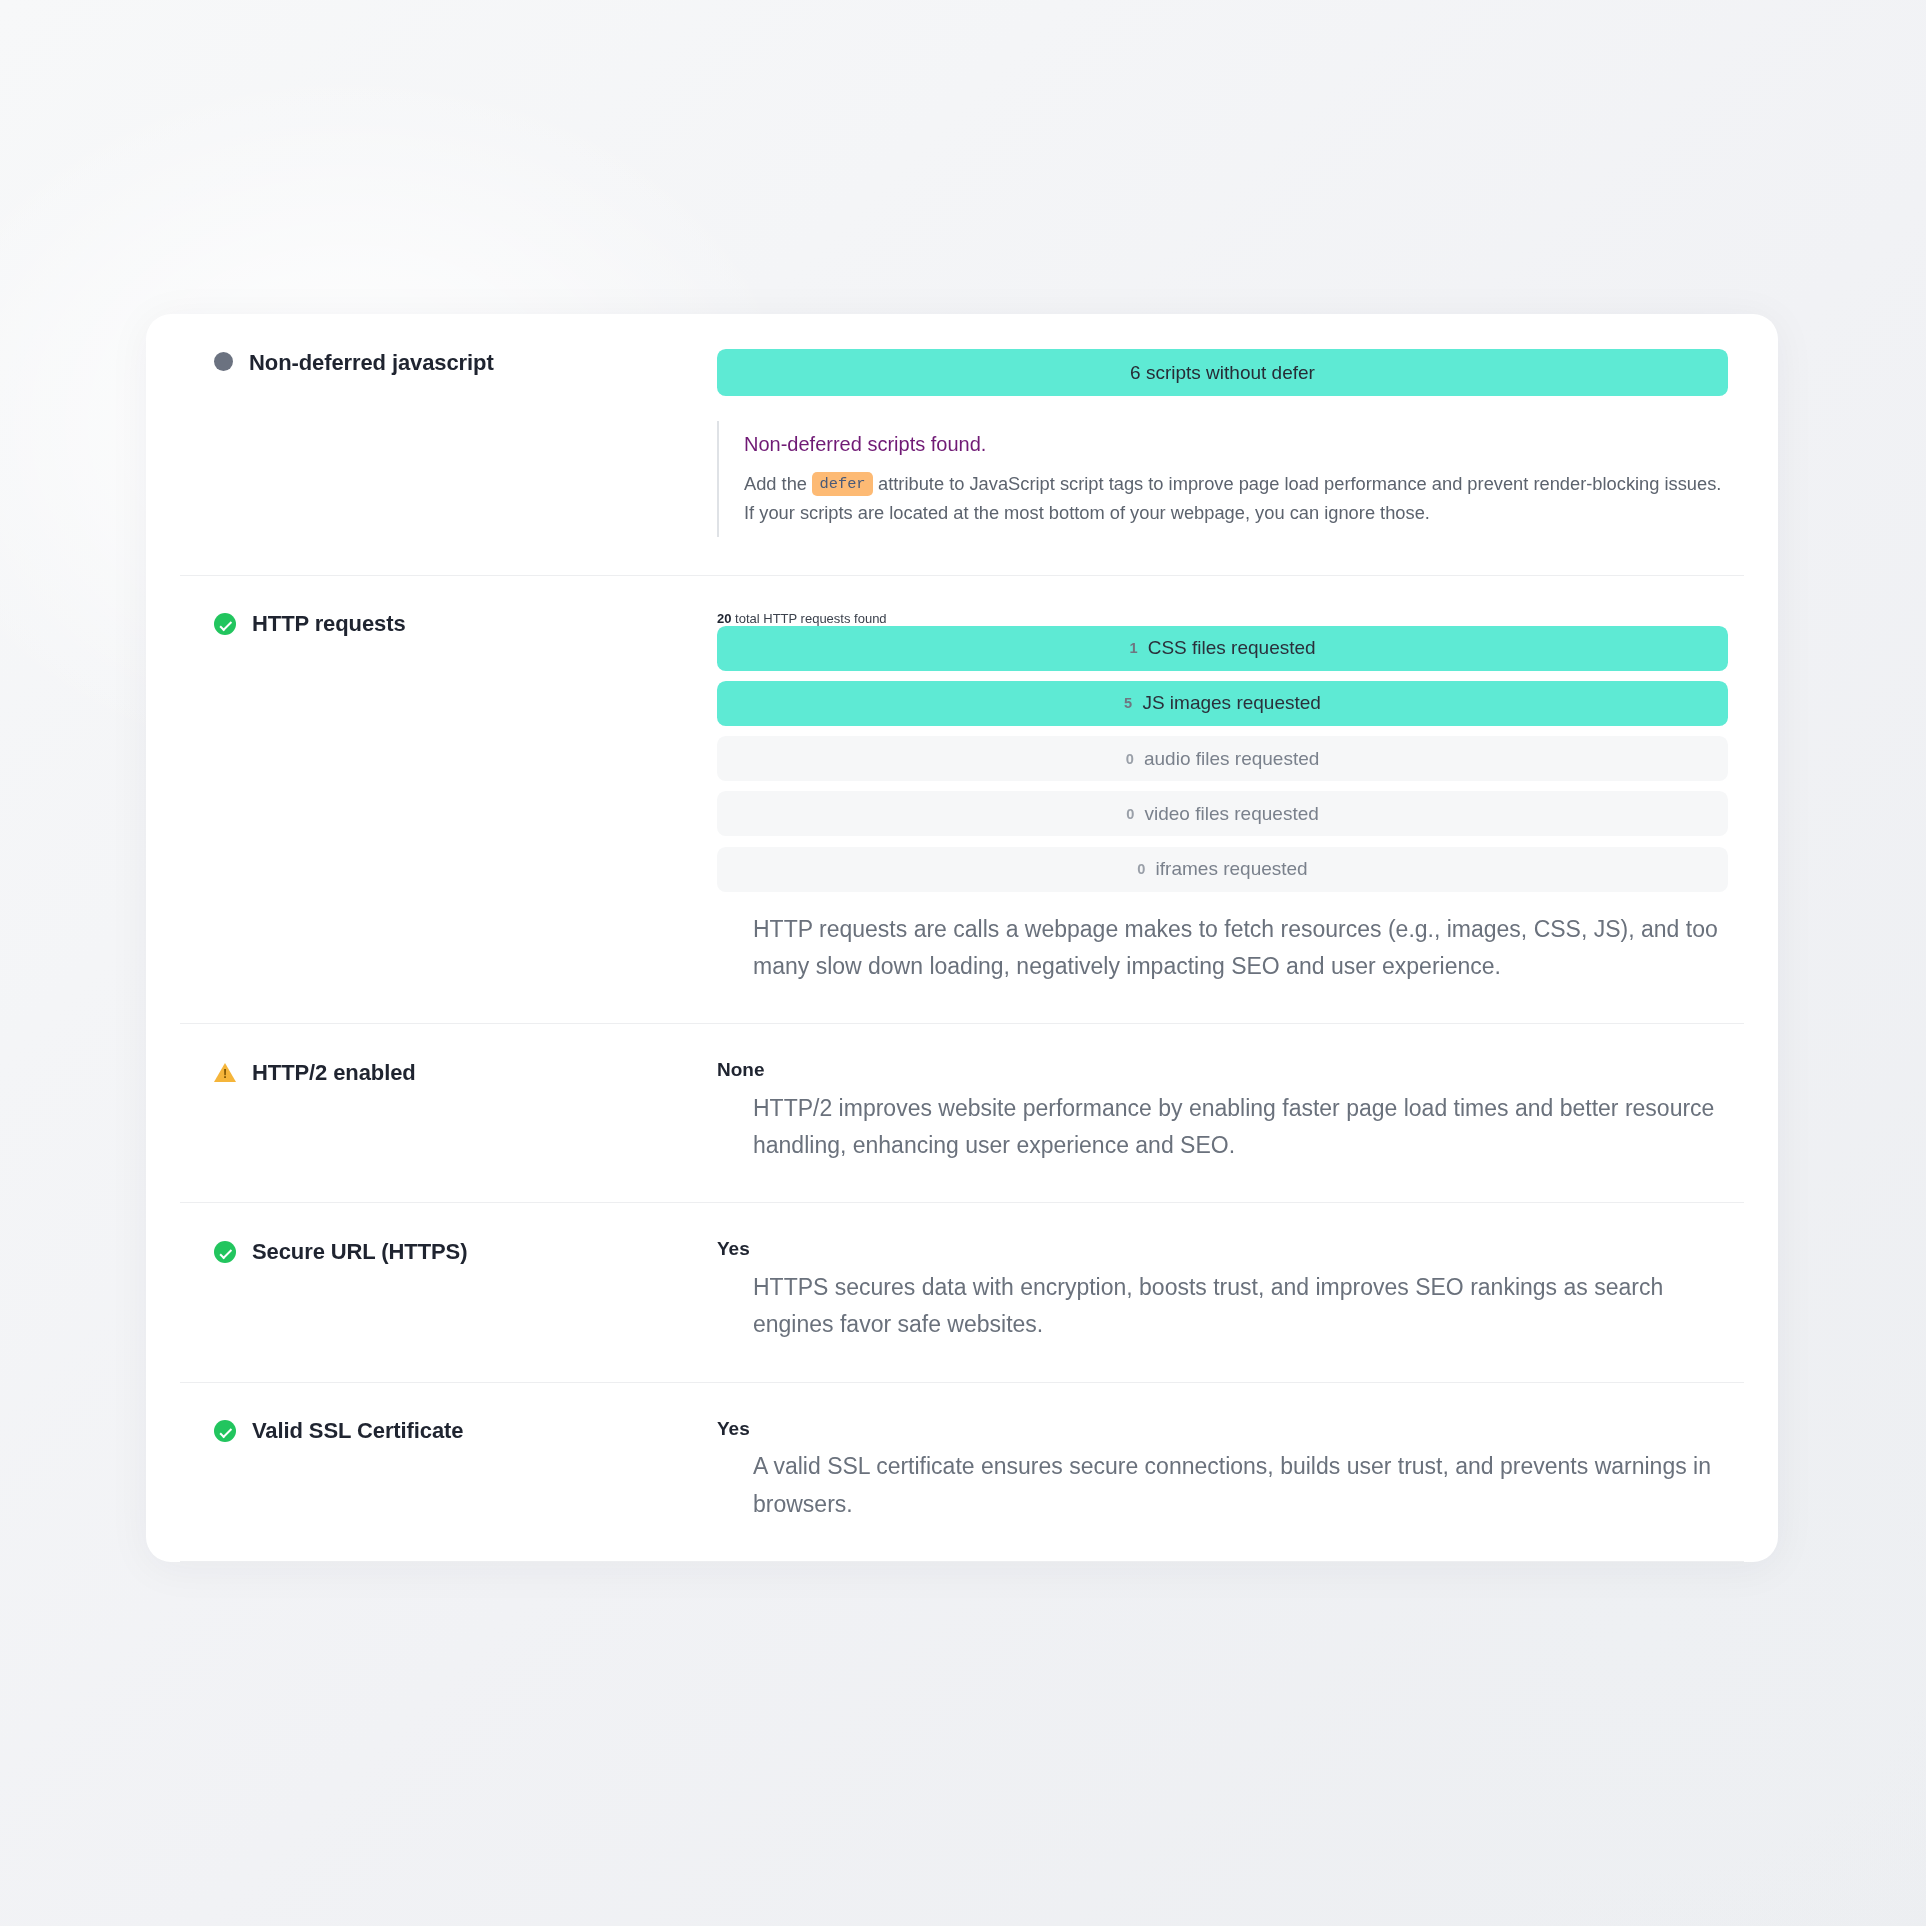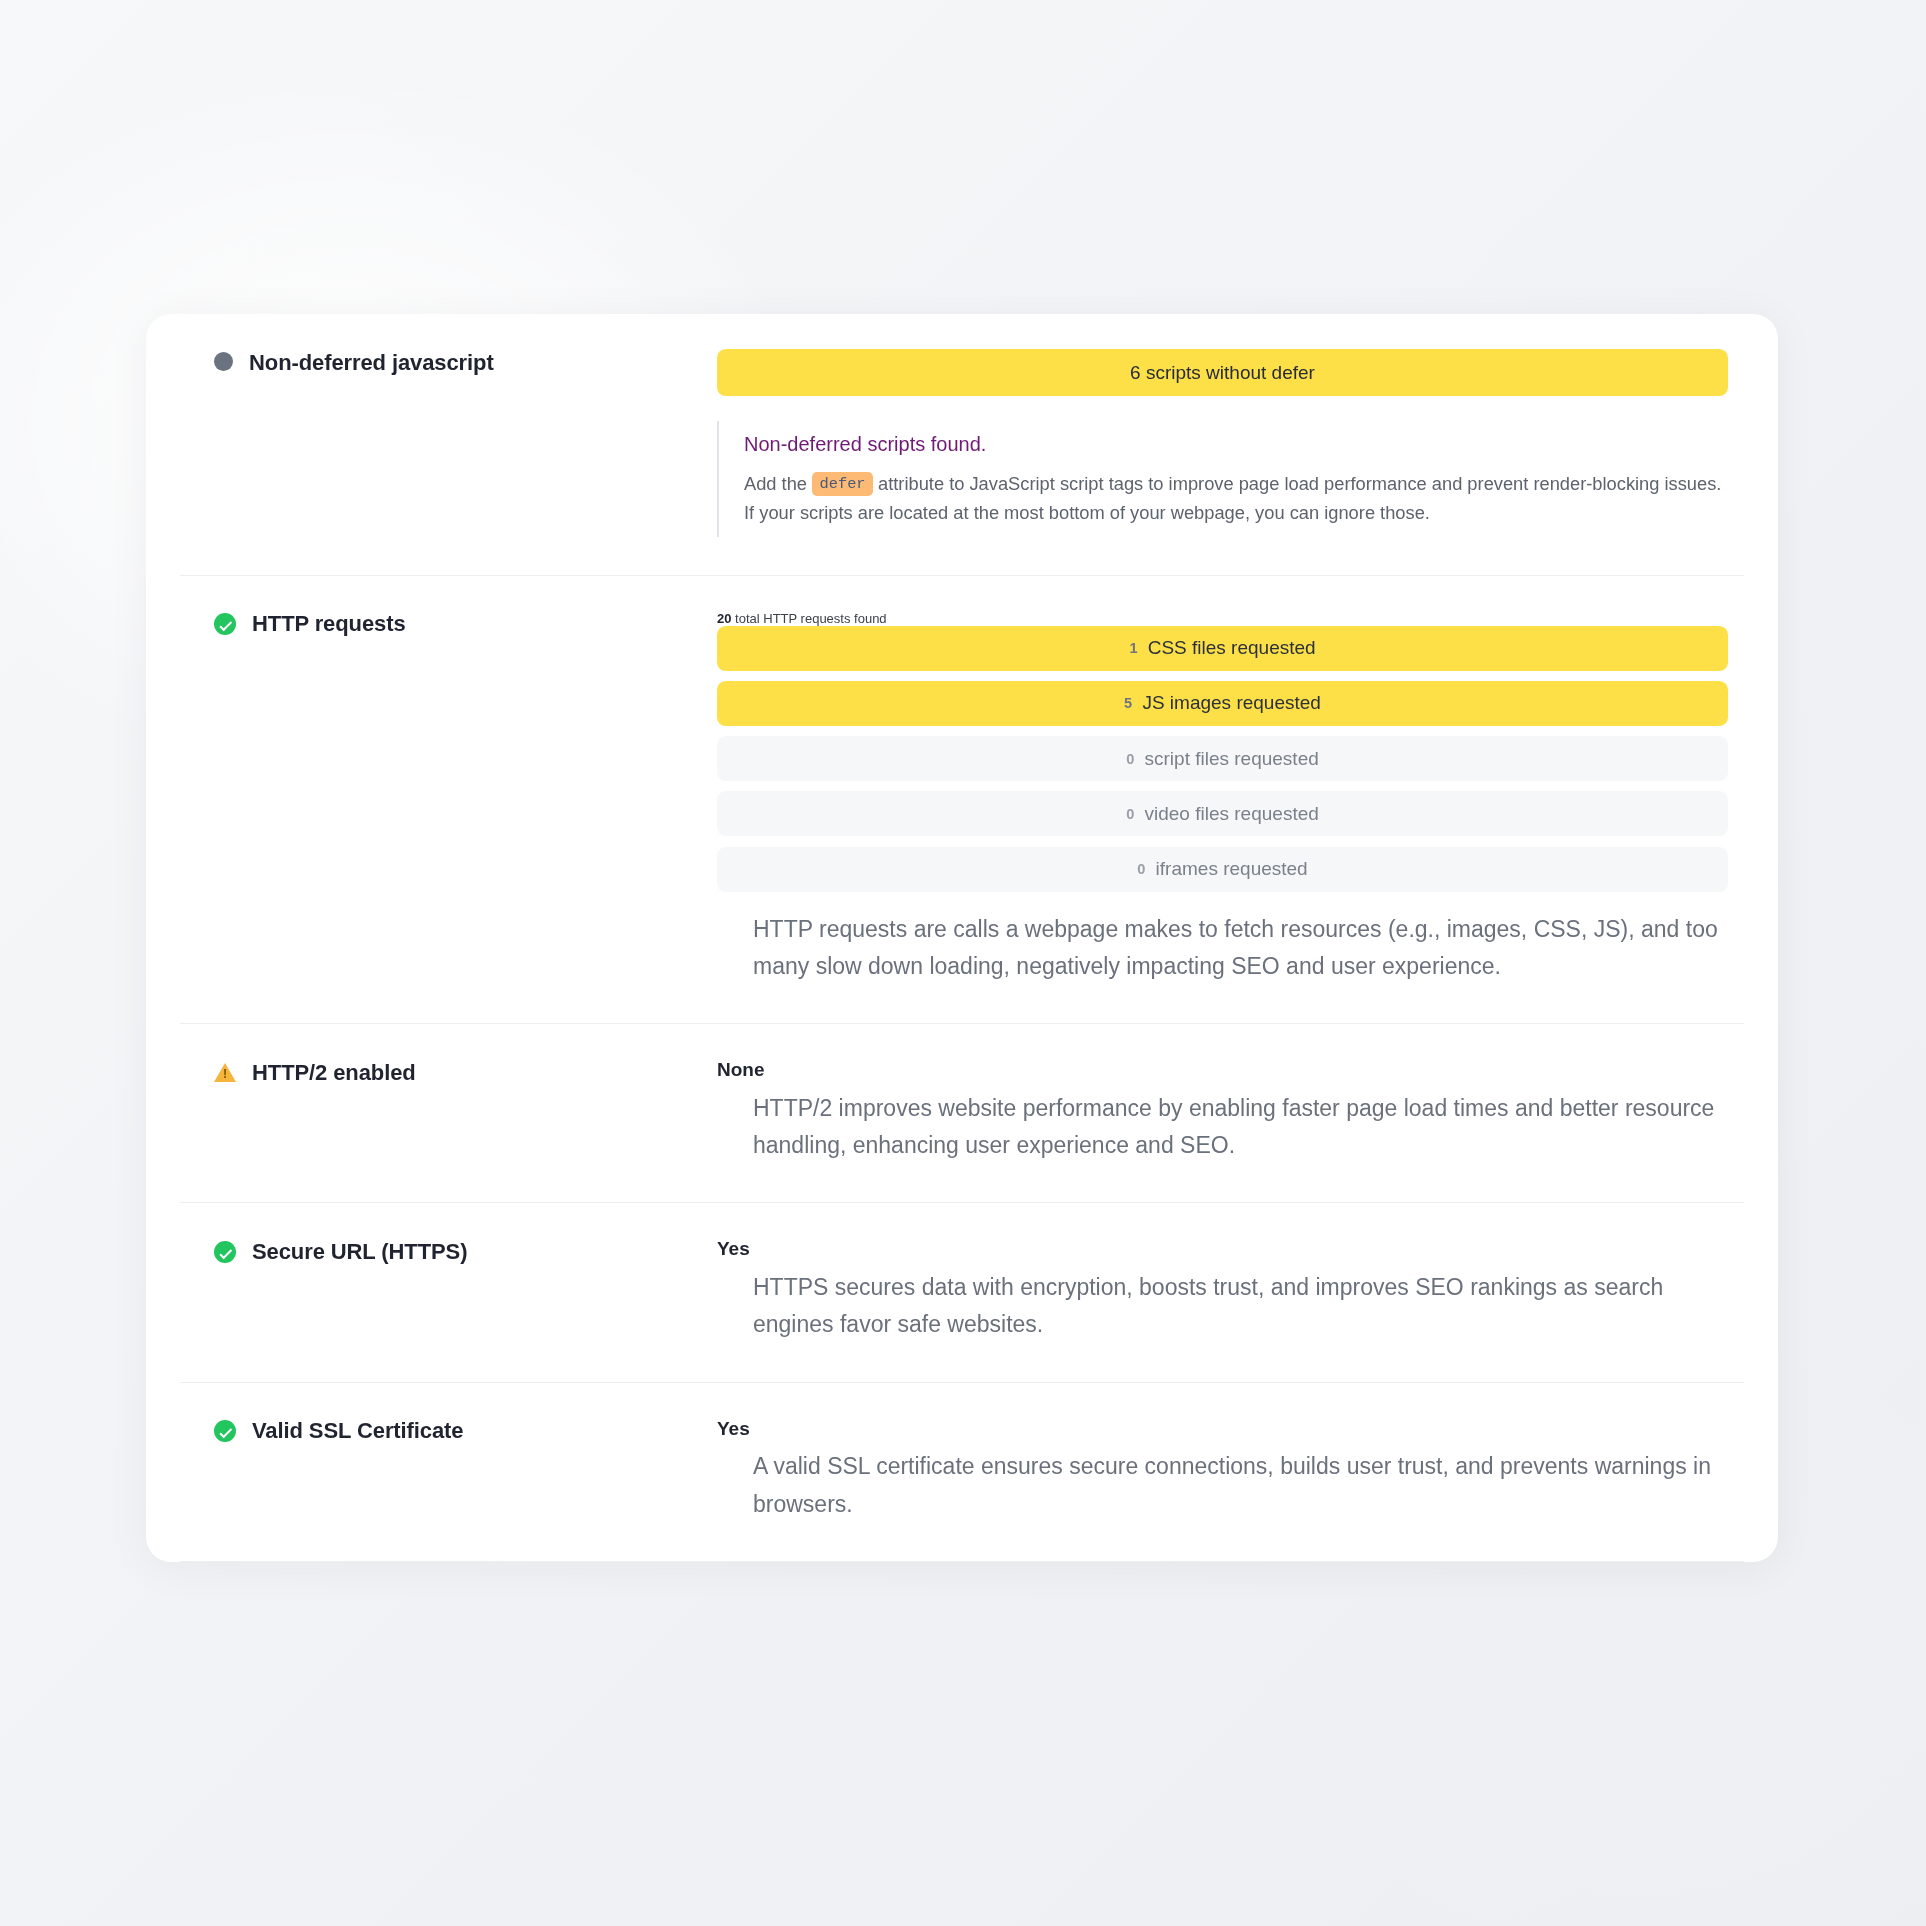--- a/index.html
+++ b/index.html
@@ -77,21 +77,21 @@
     border-right: 11px solid transparent;
     border-bottom: 19px solid #f5b53a;
   }
   .ico-warn::after {
     content:"!"; position:absolute; left:0; top:6.6px; width:22px; text-align:center;
     font-size: 12.4px; font-weight: bold; color:#7a5200; line-height:1;
   }
 
   
   .pill {
-    background: #fde047;
+    background: #5eead4;
     border-radius: 8.8px;
     height: 45px;
     display: flex;
     align-items: center;
     justify-content: center;
     gap: 10.2px;
     font-size: 19px;
     color: #2b303b;
     margin-bottom: 10.2px;
   }
@@ -188,21 +188,21 @@
       <div class="pill">
         <span class="num">1</span>
         <span class="txt">CSS files requested</span>
       </div>
       <div class="pill">
         <span class="num">5</span>
         <span class="txt">JS images requested</span>
       </div>
       <div class="pill light">
         <span class="num">0</span>
-        <span class="txt">script files requested</span>
+        <span class="txt">audio files requested</span>
       </div>
       <div class="pill light">
         <span class="num">0</span>
         <span class="txt">video files requested</span>
       </div>
       <div class="pill light">
         <span class="num">0</span>
         <span class="txt">iframes requested</span>
       </div>
 

